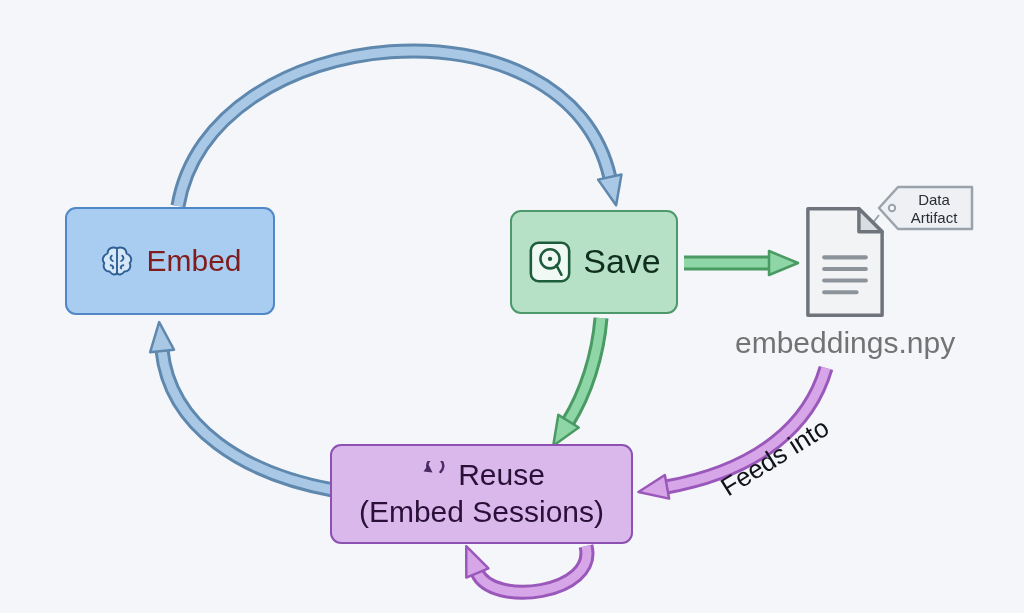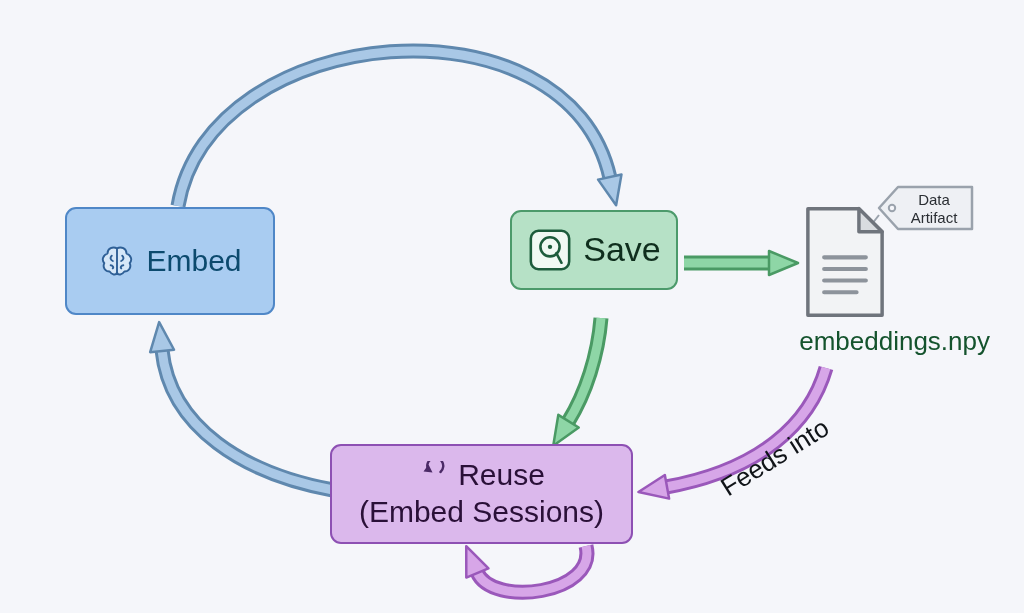--- a/index.html
+++ b/index.html
@@ -14,37 +14,37 @@
   .node{
     position:absolute;z-index:2;
     display:flex;flex-direction:column;align-items:center;justify-content:center;
     border-radius:11px;box-sizing:border-box;
     line-height:1.22;
   }
   .node .row{display:flex;align-items:center;gap:10px;}
   .node-embed{
     left:65px;top:207px;width:210px;height:108px;
     background:#a9ccf1;border:2.5px solid #4f87c7;
-    color:#0c4a6e;font-size:30px;
+    color:#7f1d1d;font-size:30px;
   }
   .node-save{
-    left:510px;top:210px;width:168px;height:80px;
+    left:510px;top:210px;width:168px;height:104px;
     background:#b6e1c6;border:2.5px solid #4c9a6b;
     color:#0f2e1d;font-size:34px;
   }
   .node-reuse{
     left:330px;top:444px;width:303px;height:100px;
     background:#dbb8ec;border:2.5px solid #8d50b3;
     color:#2a1038;font-size:30px;
   }
   .doc{position:absolute;left:798px;top:204px;width:94px;height:116px;z-index:2;}
   .tag{position:absolute;left:876px;top:182px;width:100px;height:52px;z-index:3;}
   .filename{
     position:absolute;left:735px;top:326px;width:255px;z-index:2;
-    text-align:right;font-size:26px;color:#14532d;
+    text-align:left;font-size:30px;color:#737373;
   }
   .feeds{
     position:absolute;left:695px;top:442px;width:160px;z-index:2;
     text-align:center;font-size:26px;color:#101418;
     transform:rotate(-32deg);
   }
   .icon-svg{display:block;}
 </style>
 </head>
 <body>

